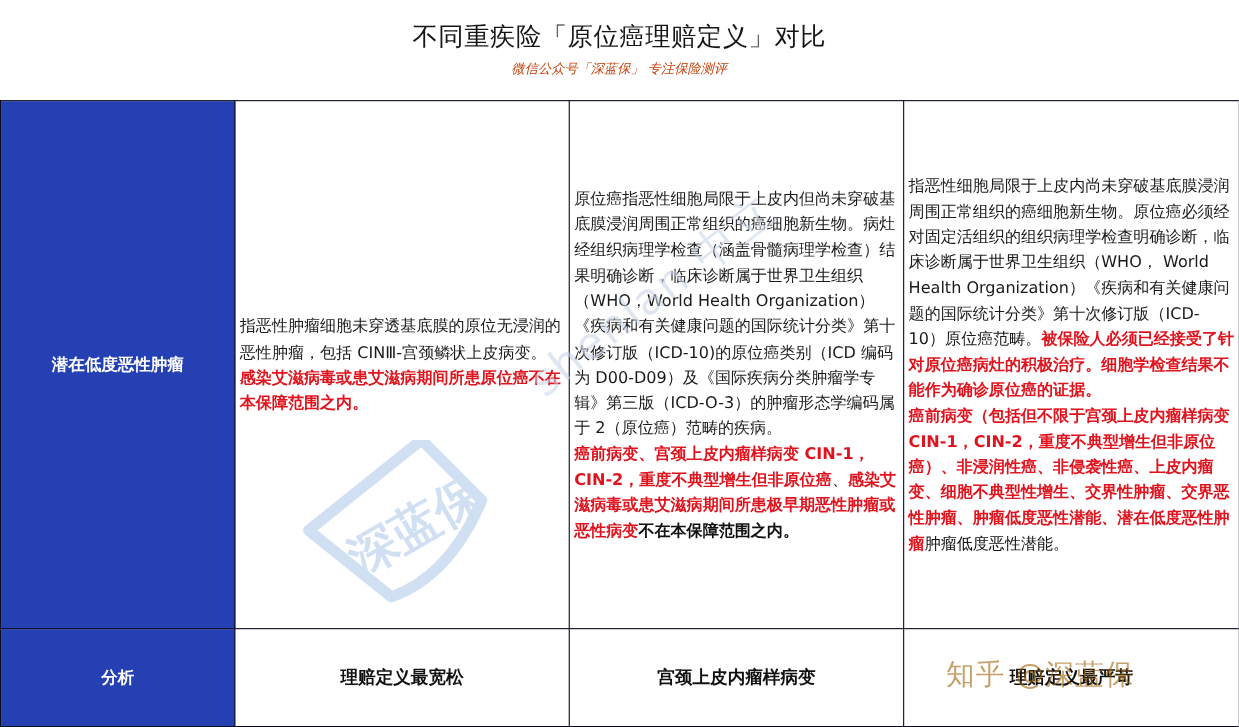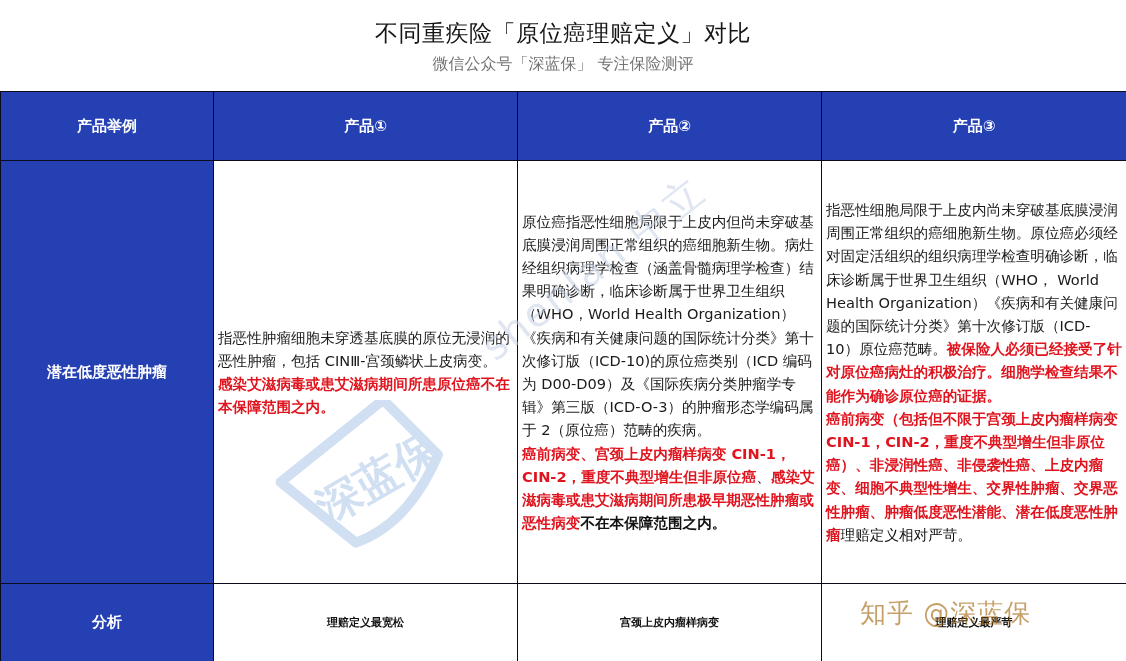--- a/index.html
+++ b/index.html
@@ -1,70 +1,64 @@
 <!DOCTYPE html>
 <html><head>
 <meta charset="utf-8">
 <style>
   html, body { margin:0; padding:0; background:#ffffff; }
   body { width:1126px; height:661px; position:relative; overflow:hidden; font-family:"DejaVu Sans", "Liberation Sans", sans-serif; color:#1a1a1a; }
   .title-area { position:absolute; left:0; top:0; width:1126px; height:86px; text-align:center; }
   .main-title { position:absolute; left:0; right:0; top:18px; font-size:23px; letter-spacing:0.5px; color:#151515; }
-  .sub-title { position:absolute; left:0; right:0; top:54px; font-size:16px; color:#737373; }
+  .sub-title { position:absolute; left:0; right:0; top:54px; font-size:12px; color:#c2410c;font-style:italic; }
   table.cmp { position:absolute; left:0; top:91px; width:1126px; height:570px; border-collapse:collapse; table-layout:fixed; }
   table.cmp td { border:1.5px solid #0b0b1e; padding:0; vertical-align:middle; }
   .hdr { background:#2440b3; color:#ffffff; font-weight:bold; font-size:15px; text-align:center; }
   tr.r-head { height:69px; }
   tr.r-body { height:423px; }
   tr.r-analysis { height:78px; }
   .body-cell { font-size:14.6px; line-height:23.2px; padding:0 3px 0 4px !important; text-align:left; vertical-align:middle; }
   .body-cell p { margin:0; }
   .body-cell p + p { }
   .red { color:#e0141e; font-weight:bold; }
   .blk { color:#111; }
-  .analysis { font-weight:bold; font-size:11px; text-align:center; color:#111; background:#fff; }
+  .analysis { font-weight:bold; font-size:16px; text-align:center; color:#111; background:#fff; }
   .wm-logo { position:absolute; left:268px; top:400px; width:190px; height:150px; pointer-events:none; opacity:0.55; }
   .wm-text { position:absolute; left:470px; top:330px; font-size:40px; color:#c8d3e6; transform:rotate(-38deg); transform-origin:left top; pointer-events:none; opacity:0.55; letter-spacing:2px; }
   .wm-zhihu { position:absolute; left:860px; top:596px; font-size:26px; color:#a16207; pointer-events:none; opacity:0.6; letter-spacing:1px; }
 </style>
 </head>
 <body>
 
 <div class="title-area">
   <div class="main-title">不同重疾险「原位癌理赔定义」对比</div>
   <div class="sub-title">微信公众号「深蓝保」 专注保险测评</div>
 </div>
 
 <table class="cmp">
   <colgroup>
     <col style="width:213px">
       <col style="width:304px">
       <col style="width:304px">
       <col style="width:305px">
   </colgroup>
   <tbody>
-      <tr class="r-head">
-    <td class="hdr">产品举例</td>
-    <td class="hdr">产品①</td>
-    <td class="hdr">产品②</td>
-    <td class="hdr">产品③</td>
-  </tr>
   <tr class="r-body">
     <td class="hdr">潜在低度恶性肿瘤</td>
     <td class="body-cell">
       <p>指恶性肿瘤细胞未穿透基底膜的原位无浸润的恶性肿瘤，包括 CINⅢ-宫颈鳞状上皮病变。</p>
       <p class="red">感染艾滋病毒或患艾滋病期间所患原位癌不在本保障范围之内。</p>
     </td>
     <td class="body-cell">
       <p>原位癌指恶性细胞局限于上皮内但尚未穿破基底膜浸润周围正常组织的癌细胞新生物。病灶经组织病理学检查（涵盖骨髓病理学检查）结果明确诊断，临床诊断属于世界卫生组织（WHO，World Health Organization）《疾病和有关健康问题的国际统计分类》第十次修订版（ICD-10)的原位癌类别（ICD 编码为 D00-D09）及《国际疾病分类肿瘤学专辑》第三版（ICD-O-3）的肿瘤形态学编码属于 2（原位癌）范畴的疾病。</p>
       <p><span class="red">癌前病变、宫颈上皮内瘤样病变 CIN-1，CIN-2，重度不典型增生但非原位癌</span><span class="blk">、</span><span class="red">感染艾滋病毒或患艾滋病期间所患极早期恶性肿瘤或恶性病变</span><span class="blk" style="font-weight:bold">不在本保障范围之内。</span></p>
     </td>
     <td class="body-cell">
       <p><span>指恶性细胞局限于上皮内尚未穿破基底膜浸润周围正常组织的癌细胞新生物。原位癌必须经对固定活组织的组织病理学检查明确诊断，临床诊断属于世界卫生组织（WHO， World Health Organization）《疾病和有关健康问题的国际统计分类》第十次修订版（ICD-10）原位癌范畴。</span><span class="red">被保险人必须已经接受了针对原位癌病灶的积极治疗。细胞学检查结果不能作为确诊原位癌的证据。</span></p>
-      <p><span class="red">癌前病变（包括但不限于宫颈上皮内瘤样病变 CIN-1，CIN-2，重度不典型增生但非原位癌）、非浸润性癌、非侵袭性癌、上皮内瘤变、细胞不典型性增生、交界性肿瘤、交界恶性肿瘤、肿瘤低度恶性潜能、潜在低度恶性肿瘤</span><span class="blk">理赔定义相对严苛。</span></p>
+      <p><span class="red">癌前病变（包括但不限于宫颈上皮内瘤样病变 CIN-1，CIN-2，重度不典型增生但非原位癌）、非浸润性癌、非侵袭性癌、上皮内瘤变、细胞不典型性增生、交界性肿瘤、交界恶性肿瘤、肿瘤低度恶性潜能、潜在低度恶性肿瘤</span><span class="blk">肿瘤低度恶性潜能。</span></p>
     </td>
   </tr>
   <tr class="r-analysis">
     <td class="hdr">分析</td>
     <td class="analysis">理赔定义最宽松</td>
     <td class="analysis">宫颈上皮内瘤样病变</td>
     <td class="analysis">理赔定义最严苛</td>
   </tr>
 </tbody>
   </table>

